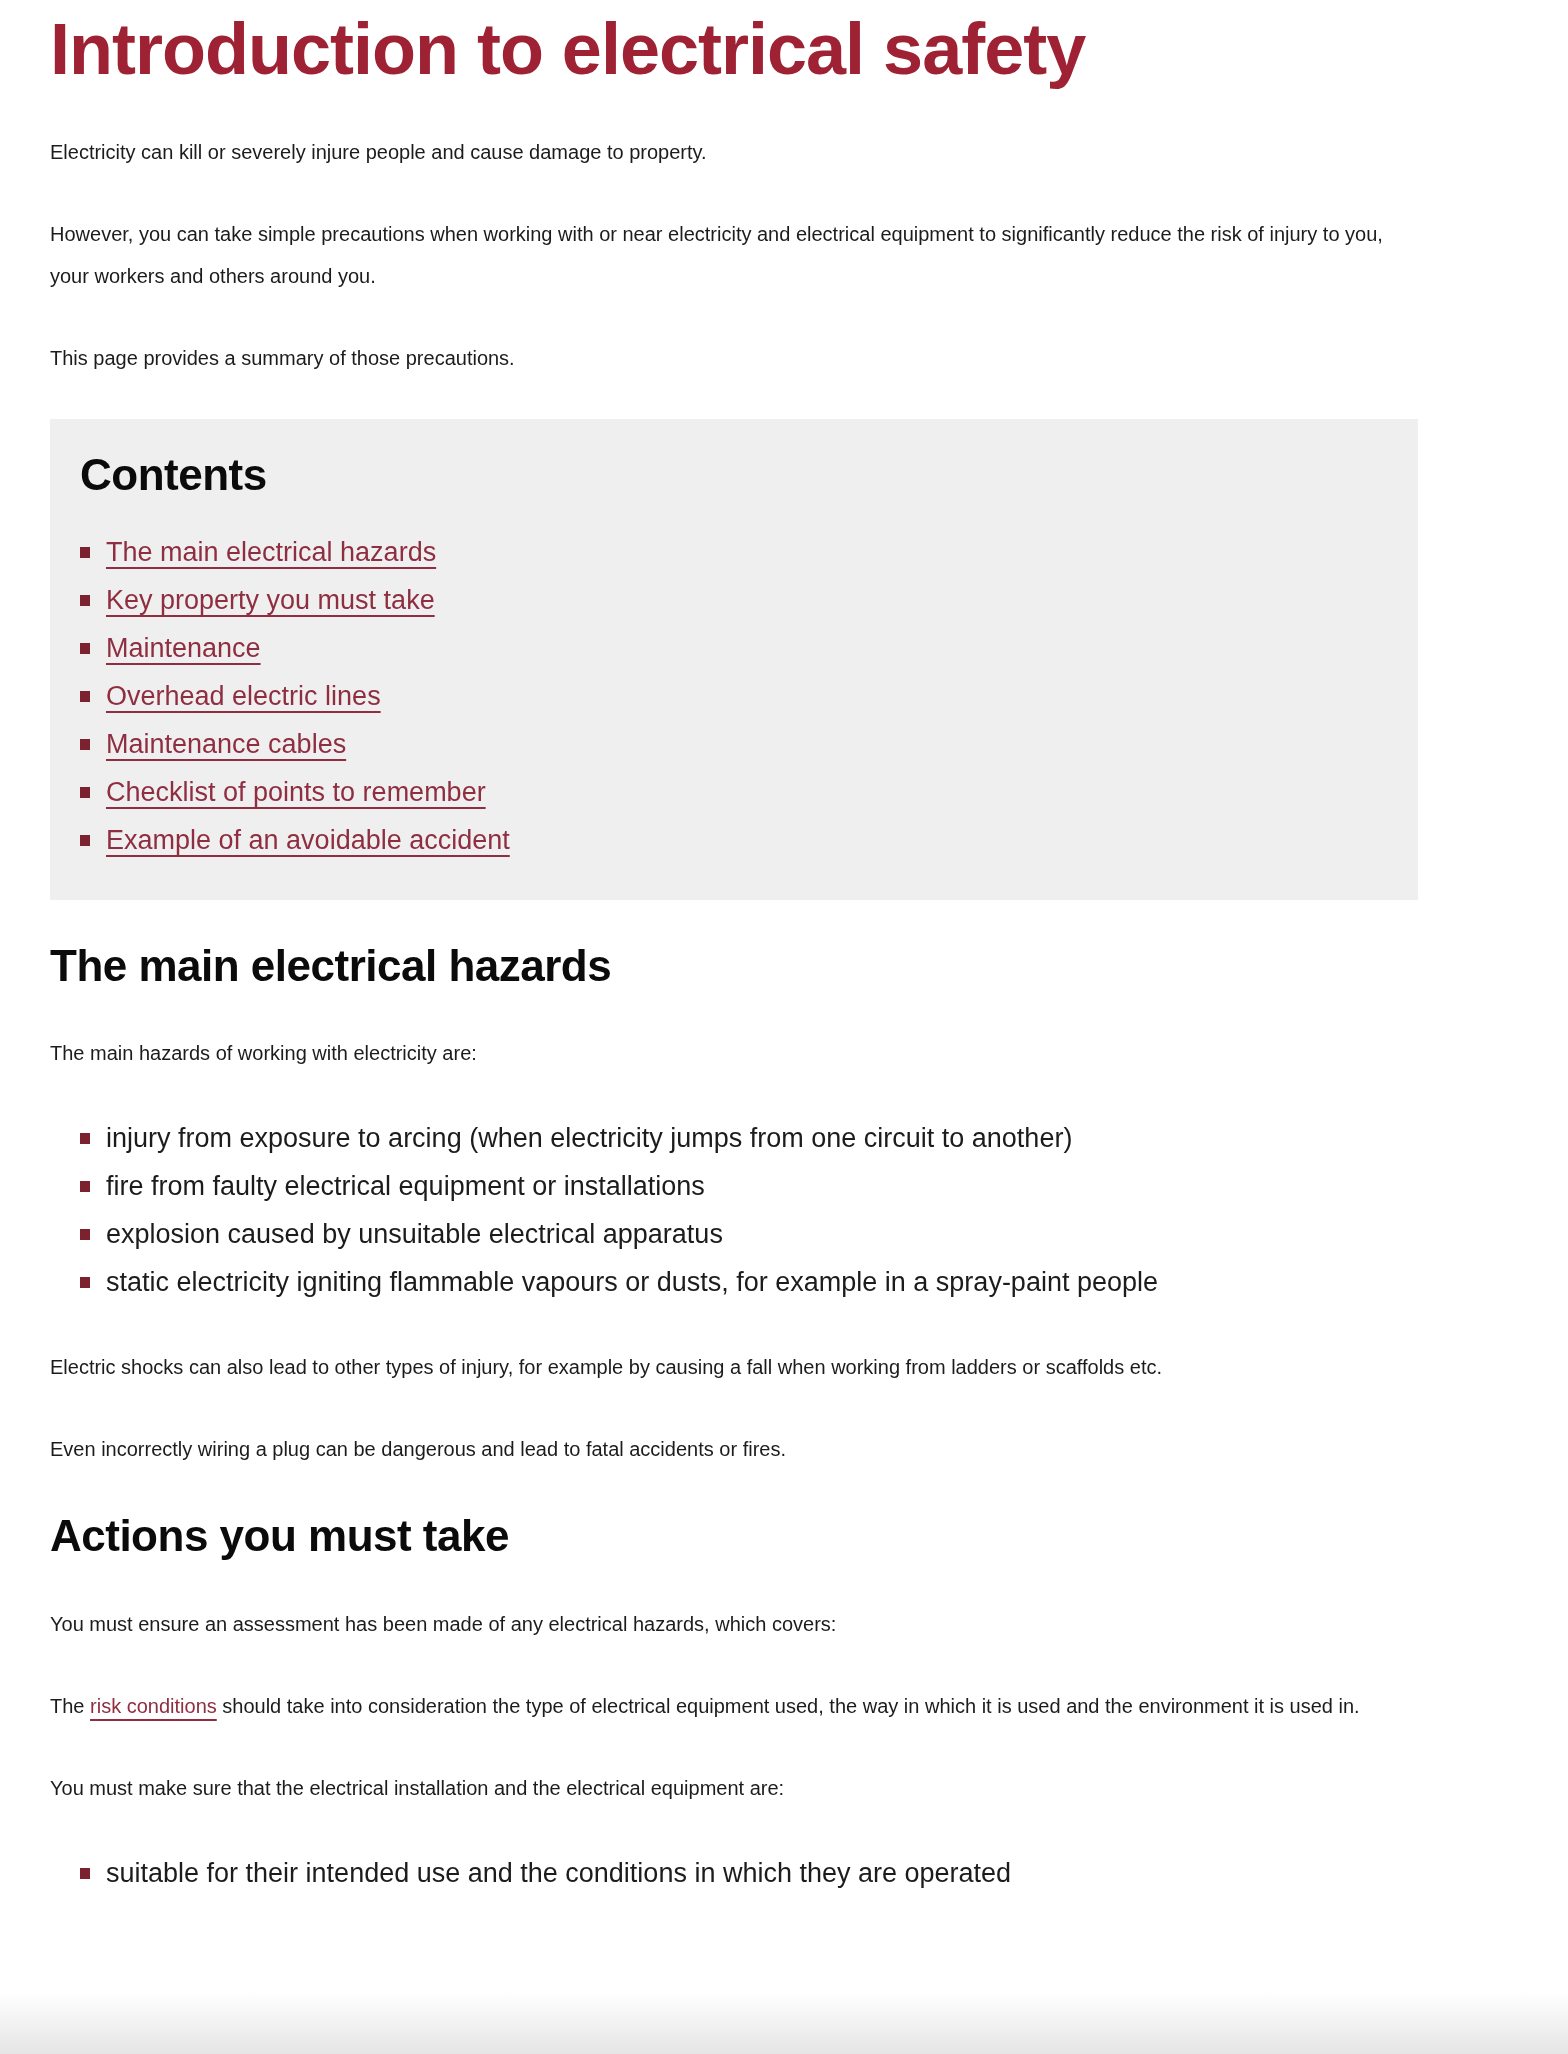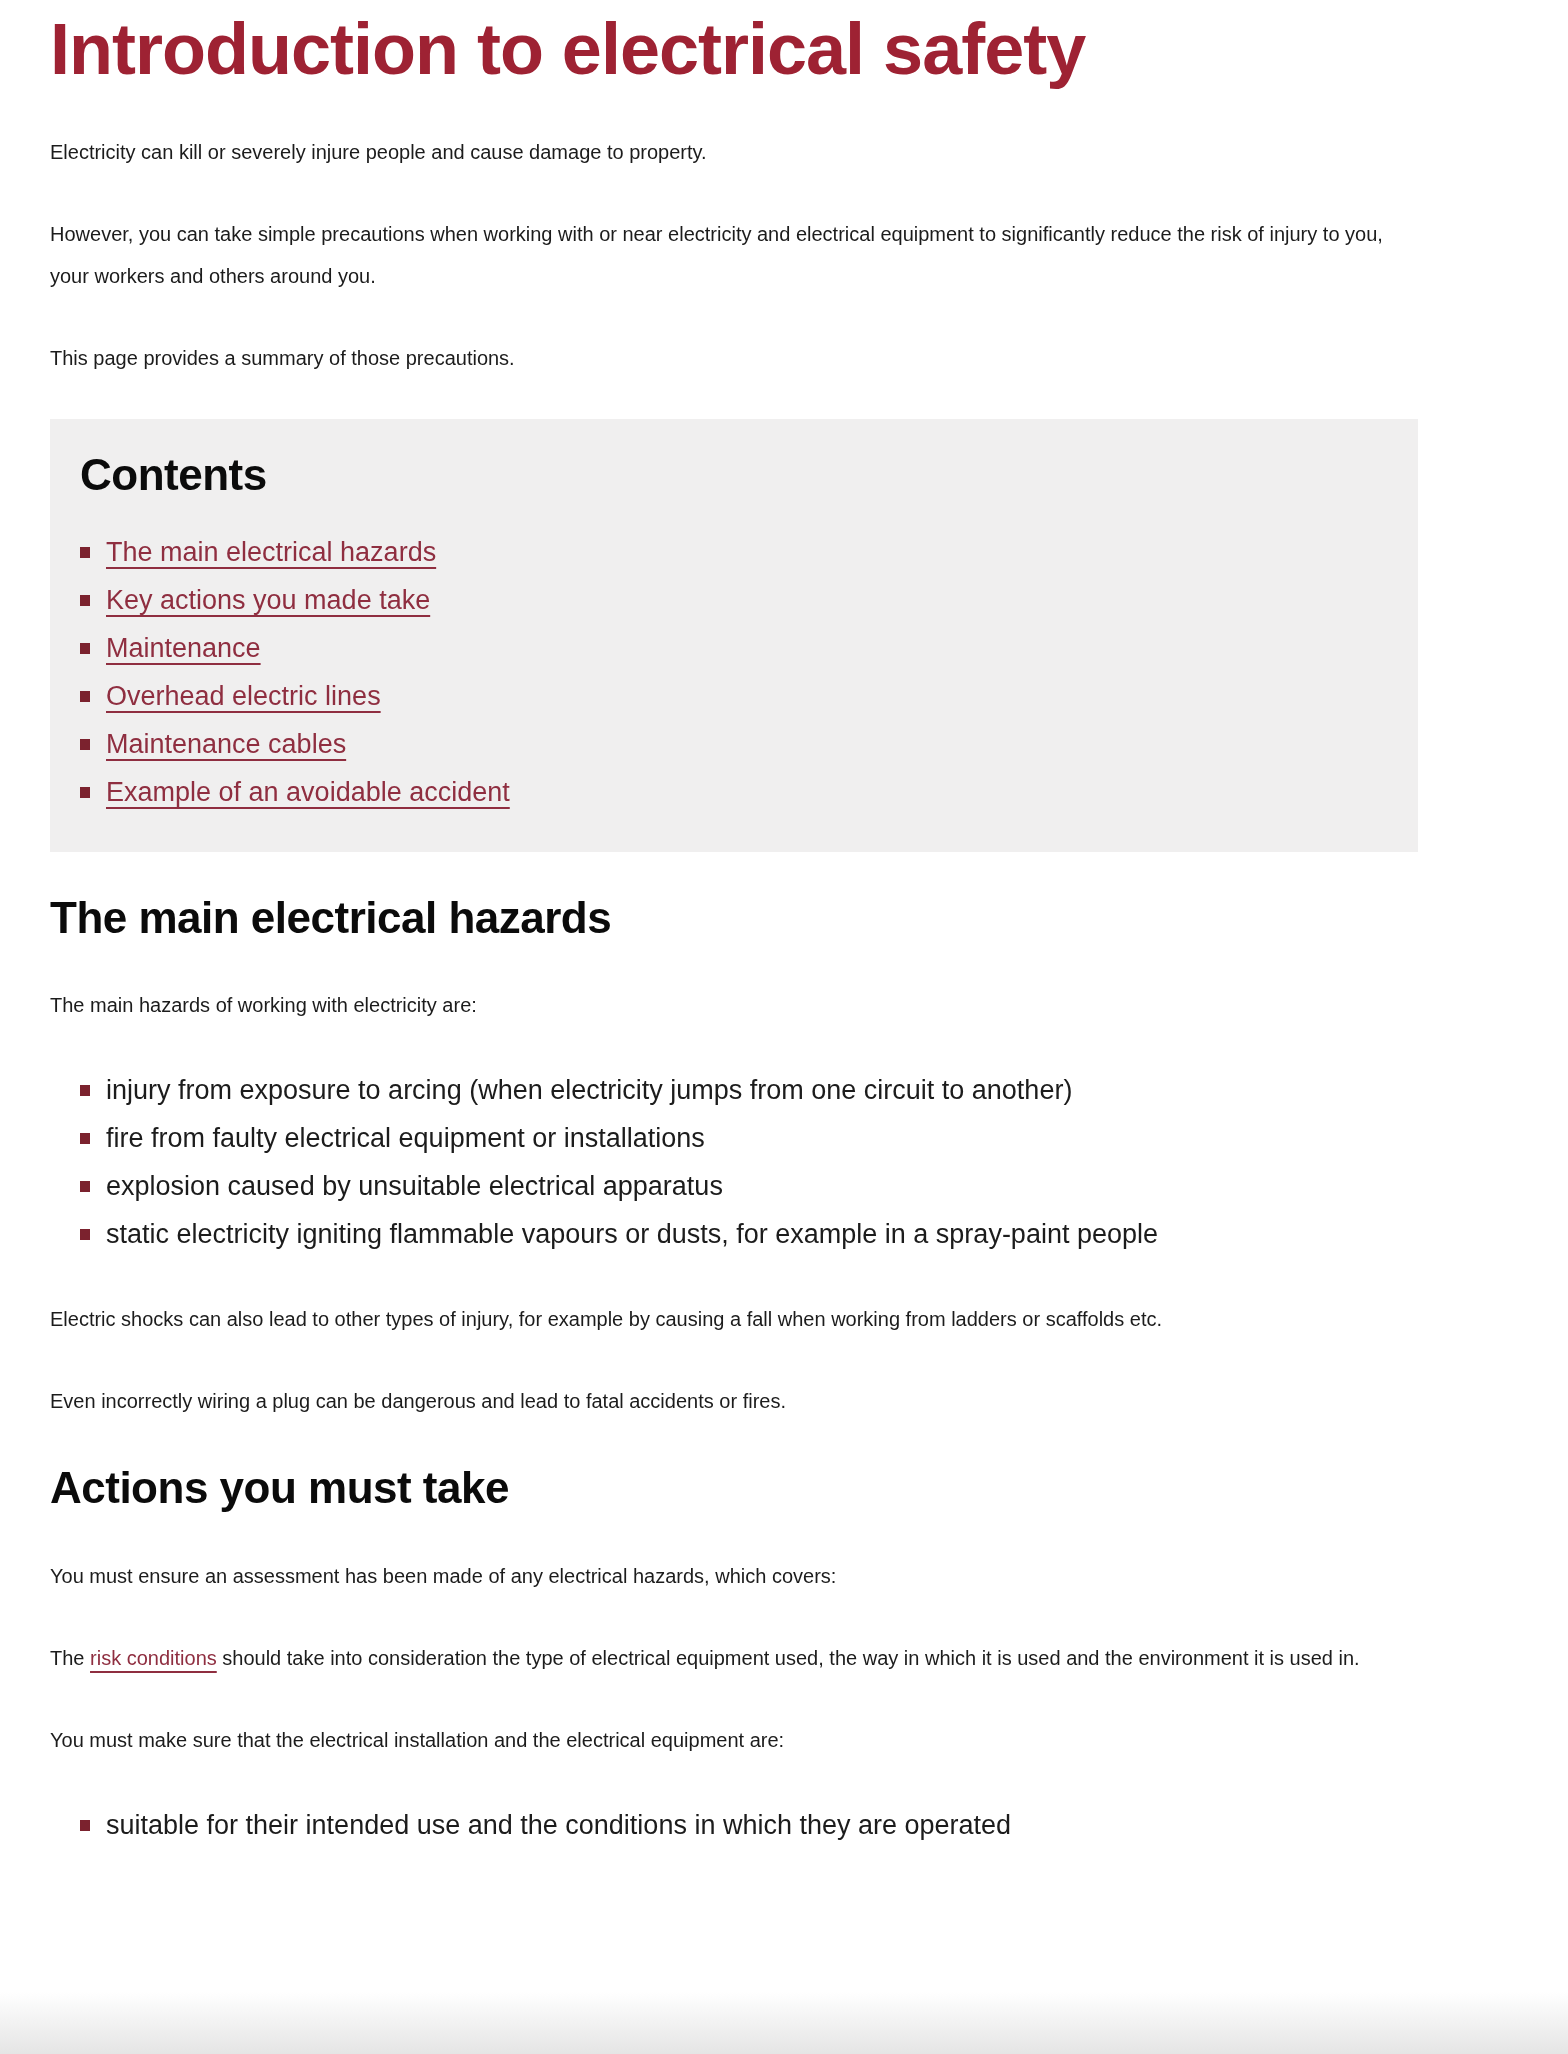--- a/index.html
+++ b/index.html
@@ -98,24 +98,25 @@
     <h1 class="title">Introduction to electrical safety</h1>
 
     <p class="para">Electricity can kill or severely injure people and cause damage to property.</p>
     <p class="para">However, you can take simple precautions when working with or near electricity and electrical equipment to significantly reduce the risk of injury to you, your workers and others around you.</p>
     <p class="para">This page provides a summary of those precautions.</p>
 
     <div class="contents-box">
       <h2 class="h2">Contents</h2>
       <ul class="sq-list">
         <li><span class="sq"></span><a class="link" href="#">The main electrical hazards</a></li>
-        <li><span class="sq"></span><a class="link" href="#">Key actions you made take</a></li>
+        <li><span class="sq"></span><a class="link" href="#">Key property you must take</a></li>
         <li><span class="sq"></span><a class="link" href="#">Maintenance</a></li>
         <li><span class="sq"></span><a class="link" href="#">Overhead electric lines</a></li>
         <li><span class="sq"></span><a class="link" href="#">Maintenance cables</a></li>
+        <li><span class="sq"></span><a class="link" href="#">Checklist of points to remember</a></li>
         <li><span class="sq"></span><a class="link" href="#">Example of an avoidable accident</a></li>
       </ul>
     </div>
 
     <h2 class="h2">The main electrical hazards</h2>
     <p class="para">The main hazards of working with electricity are:</p>
     <ul class="sq-list">
       <li><span class="sq"></span><span>injury from exposure to arcing (when electricity jumps from one circuit to another)</span></li>
       <li><span class="sq"></span><span>fire from faulty electrical equipment or installations</span></li>
       <li><span class="sq"></span><span>explosion caused by unsuitable electrical apparatus</span></li>

